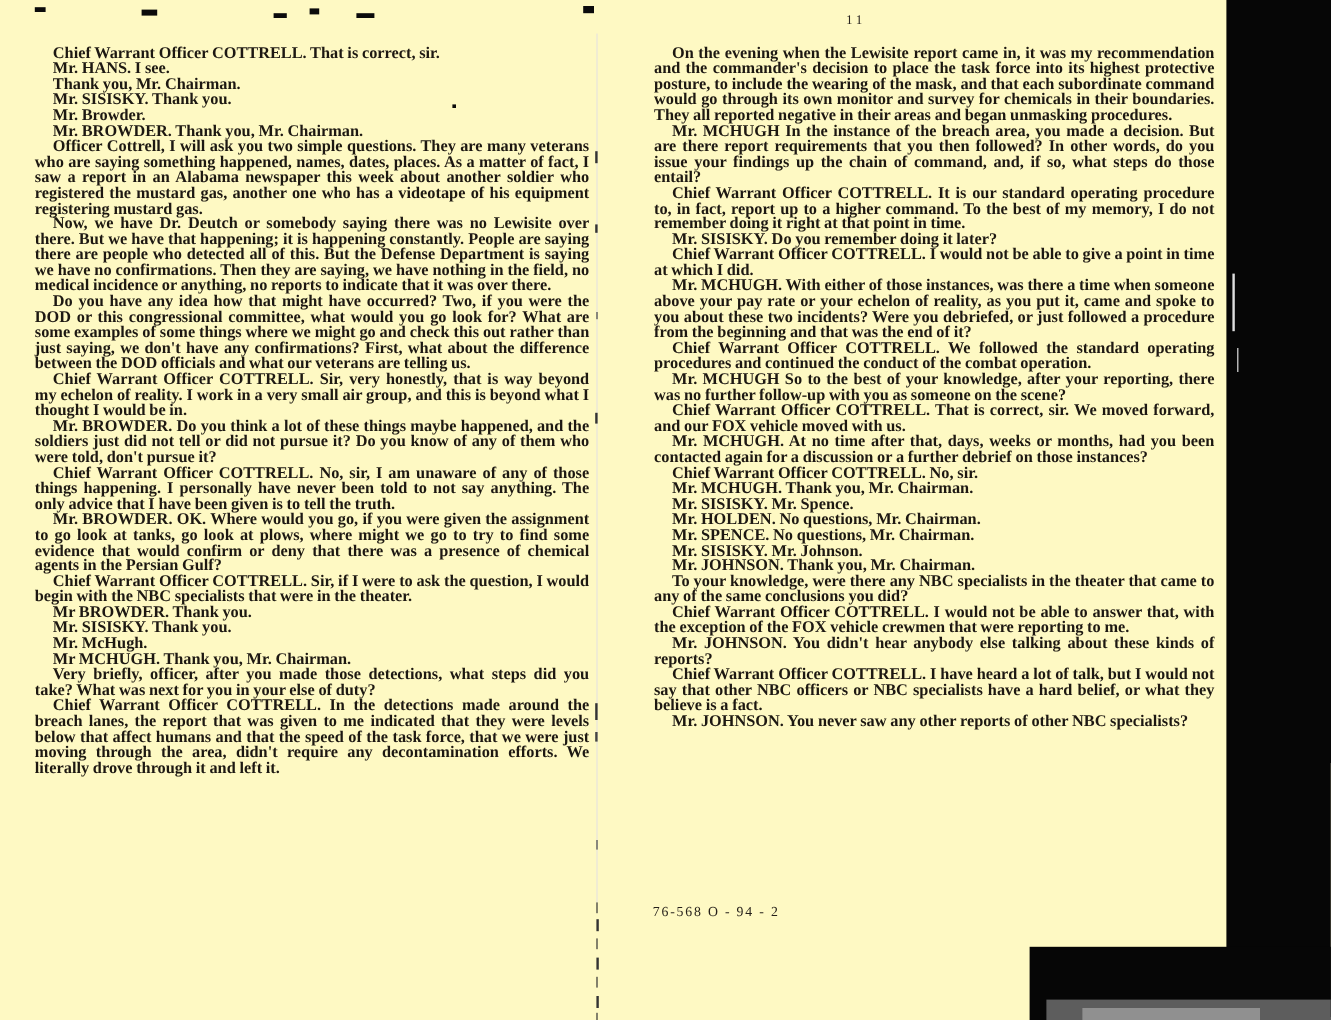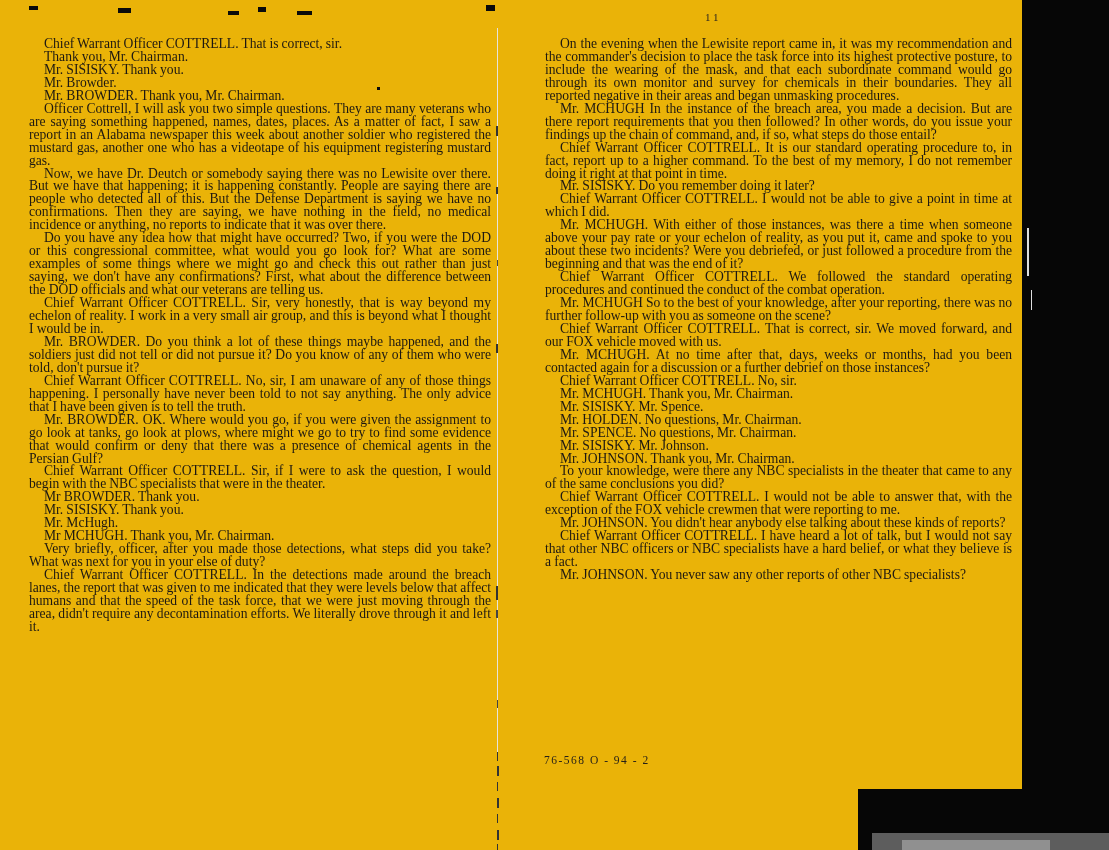--- a/index.html
+++ b/index.html
@@ -5,30 +5,31 @@
   * { margin:0; padding:0; box-sizing:border-box; }
   html, body { width:1109px; height:850px; }
   body {
     position:relative;
     background:#fcfbf7;
     overflow:hidden;
     font-family:"Liberation Serif", "DejaVu Serif", serif;
   }
   .page {
     position:absolute; inset:0;
-    background:#eab308;
+    background:#fef9c3;
   }
   .column {
     position:absolute;
     top:38px;
     color:#1d1812;
     font-size:13.6px;
     line-height:12.95px;
     text-align:justify;
     word-spacing:-0.3px;
+    font-weight:bold;
   }
   #col-left  { left:29px;  width:462px; }
   #col-right { left:545px; width:467px; }
   .para { text-indent:15px; }
   .pageno {
     position:absolute; top:11px; left:705px;
     font-size:11px; letter-spacing:3px; color:#2a2520;
   }
   .printcode {
     position:absolute; top:754px; left:544px;
@@ -61,20 +62,21 @@
 <body>
 
 <div class="page">
 
   <div class="pageno">11</div>
 
   <div class="gutter-line"></div>
 
   <div class="column" id="col-left">
       <p class="para">Chief Warrant Officer COTTRELL. That is correct, sir.</p>
+      <p class="para">Mr. HANS. I see.</p>
       <p class="para">Thank you, Mr. Chairman.</p>
       <p class="para">Mr. SISISKY. Thank you.</p>
       <p class="para">Mr. Browder.</p>
       <p class="para">Mr. BROWDER. Thank you, Mr. Chairman.</p>
       <p class="para">Officer Cottrell, I will ask you two simple questions. They are many veterans who are saying something happened, names, dates, places. As a matter of fact, I saw a report in an Alabama newspaper this week about another soldier who registered the mustard gas, another one who has a videotape of his equipment registering mustard gas.</p>
       <p class="para">Now, we have Dr. Deutch or somebody saying there was no Lewisite over there. But we have that happening; it is happening constantly. People are saying there are people who detected all of this. But the Defense Department is saying we have no confirmations. Then they are saying, we have nothing in the field, no medical incidence or anything, no reports to indicate that it was over there.</p>
       <p class="para">Do you have any idea how that might have occurred? Two, if you were the DOD or this congressional committee, what would you go look for? What are some examples of some things where we might go and check this out rather than just saying, we don't have any confirmations? First, what about the difference between the DOD officials and what our veterans are telling us.</p>
       <p class="para">Chief Warrant Officer COTTRELL. Sir, very honestly, that is way beyond my echelon of reality. I work in a very small air group, and this is beyond what I thought I would be in.</p>
       <p class="para">Mr. BROWDER. Do you think a lot of these things maybe happened, and the soldiers just did not tell or did not pursue it? Do you know of any of them who were told, don't pursue it?</p>
       <p class="para">Chief Warrant Officer COTTRELL. No, sir, I am unaware of any of those things happening. I personally have never been told to not say anything. The only advice that I have been given is to tell the truth.</p>

